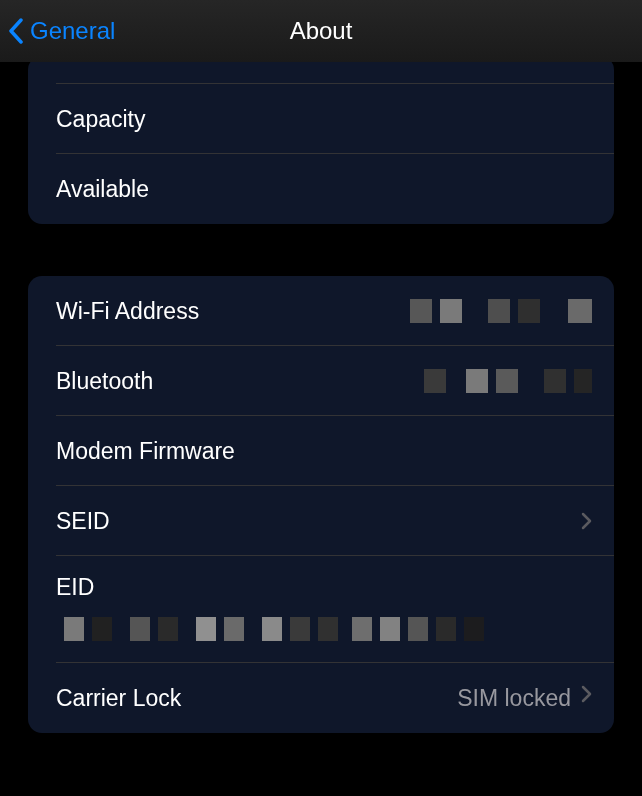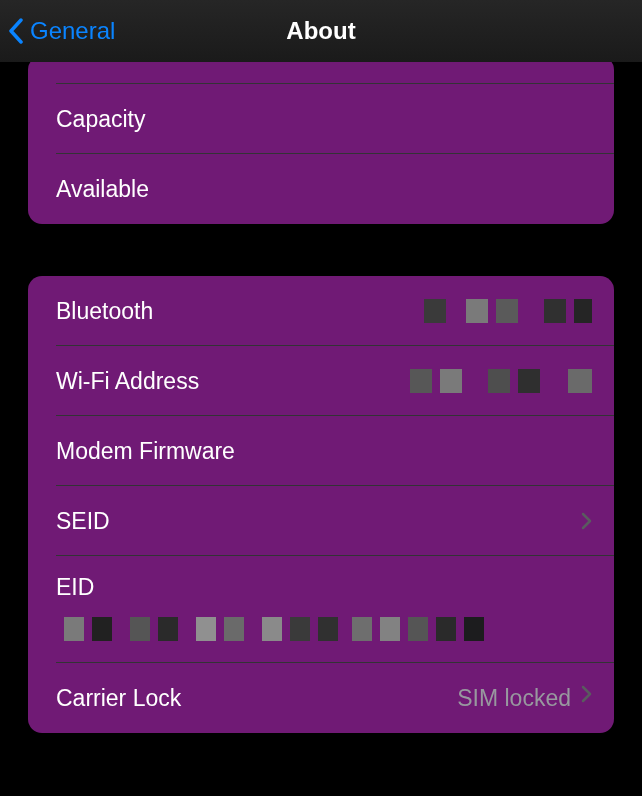--- a/index.html
+++ b/index.html
@@ -40,29 +40,29 @@
       stroke-width: 3.5;
       fill: none;
       stroke-linecap: round;
       stroke-linejoin: round;
     }
     .nav-title {
       position: absolute;
       left: 50%;
       transform: translateX(-50%);
       font-size: 24px;
-      font-weight: 700;
+      font-weight: 400;
       color: #ffffff;
       text-align: center;
     }
     .content {
       padding: 0 28px;
     }
     .section {
-      background: #701a75;
+      background: #0f172a;
       border-radius: 14px;
       margin-top: 0;
       overflow: hidden;
     }
     .section.first {
       margin-top: -6px;
     }
     .section.second {
       margin-top: 52px;
     }
@@ -167,37 +167,37 @@
     <div class="row">
       <span class="row-label">Capacity</span>
     </div>
     <div class="row">
       <span class="row-label">Available</span>
     </div>
   </div>
 
   <div class="section second">
     <div class="row">
+      <span class="row-label">Wi-Fi Address</span>
+      <div class="redact-group">
+        <span class="redact-block" style="width:22px;background:#575757;"></span>
+        <span class="redact-block" style="width:22px;background:#7a7a7a;"></span>
+        <span class="redact-block" style="width:22px;background:#4e4e4e;margin-left:18px;"></span>
+        <span class="redact-block" style="width:22px;background:#2f2f2f;"></span>
+        <span class="redact-block" style="width:24px;background:#6a6a6a;margin-left:20px;"></span>
+      </div>
+    </div>
+    <div class="row">
       <span class="row-label">Bluetooth</span>
       <div class="redact-group">
         <span class="redact-block" style="width:22px;background:#3a3a3a;"></span>
         <span class="redact-block" style="width:22px;background:#7a7a7a;margin-left:12px;"></span>
         <span class="redact-block" style="width:22px;background:#5a5a5a;"></span>
         <span class="redact-block" style="width:22px;background:#303030;margin-left:18px;"></span>
         <span class="redact-block" style="width:18px;background:#252525;"></span>
-      </div>
-    </div>
-    <div class="row">
-      <span class="row-label">Wi-Fi Address</span>
-      <div class="redact-group">
-        <span class="redact-block" style="width:22px;background:#575757;"></span>
-        <span class="redact-block" style="width:22px;background:#7a7a7a;"></span>
-        <span class="redact-block" style="width:22px;background:#4e4e4e;margin-left:18px;"></span>
-        <span class="redact-block" style="width:22px;background:#2f2f2f;"></span>
-        <span class="redact-block" style="width:24px;background:#6a6a6a;margin-left:20px;"></span>
       </div>
     </div>
     <div class="row">
       <span class="row-label">Modem Firmware</span>
     </div>
     <div class="row">
       <span class="row-label">SEID</span>
       <div class="row-right">
         <svg class="chevron-right" viewBox="0 0 11 18">
           <polyline points="2,2 9,9 2,16"></polyline>

